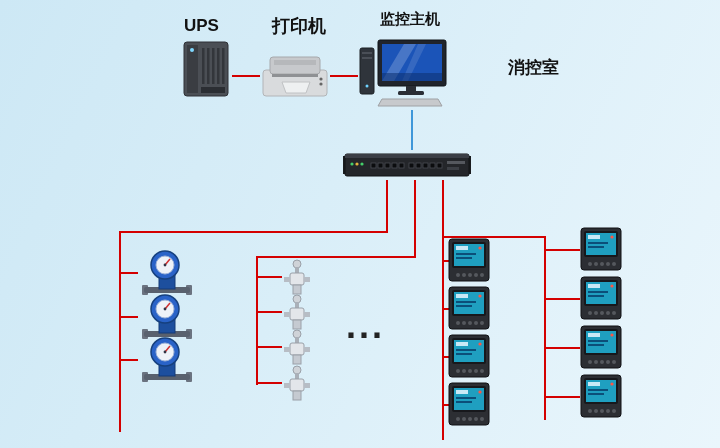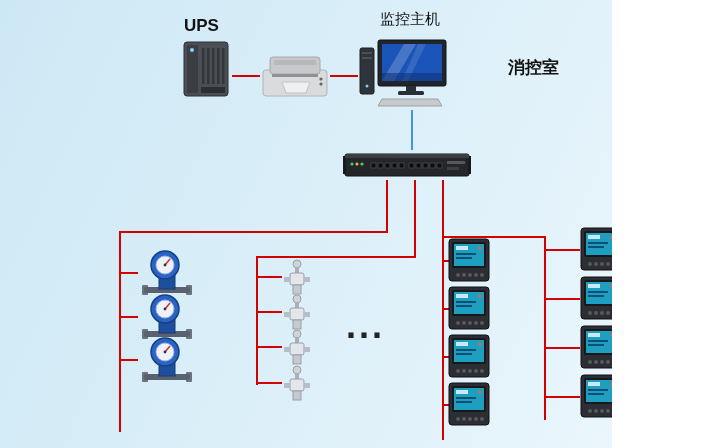--- a/index.html
+++ b/index.html
@@ -1,24 +1,24 @@
 <!DOCTYPE html>
 <html><head>
 <meta charset="utf-8">
 <style>
   html,body{margin:0;padding:0;}
   .stage{
-    position:relative;width:612px;height:448px;overflow:hidden;
+    position:relative;width:720px;height:448px;overflow:hidden;
     background:linear-gradient(115deg,#cde8f5 0%,#d9eef8 45%,#eaf6fc 100%);
     font-family:"Liberation Sans",sans-serif;
   }
   .lbl{position:absolute;color:#121212;white-space:nowrap;}
   .lbl-ups{left:184px;top:16px;font-size:17px;font-weight:600;}
   .lbl-printer{left:272px;top:14px;font-size:18px;font-weight:600;}
-  .lbl-host{left:380px;top:10px;font-size:15px;font-weight:400;}
+  .lbl-host{left:380px;top:10px;font-size:15px;font-weight:700;}
   .lbl-room{left:508px;top:56px;font-size:17px;font-weight:600;text-align:right;}
   .ellipsis{position:absolute;left:346px;top:308px;font-size:36px;font-weight:bold;color:#222;letter-spacing:3px;line-height:1;}
   .dev{position:absolute;}
   .dev svg{display:block;}
   .lines{position:absolute;left:0;top:0;pointer-events:none;}
 </style>
 </head>
 <body>
 
 <div class="stage">
@@ -46,20 +46,21 @@
       <path d="M545 299 H580"></path>
       <path d="M545 348 H580"></path>
       <path d="M545 397 H580"></path>
     </g>
     <g fill="none" stroke-width="2" stroke="#3f97d9">
       <path d="M412 110 V150"></path>
     </g>
   </svg>
 
   <div class="lbl lbl-ups">UPS</div>
+  <div class="lbl lbl-printer">打印机</div>
   <div class="lbl lbl-host">监控主机</div>
   <div class="lbl lbl-room">消控室</div>
   <div class="ellipsis">...</div>
 
   <div class="dev" style="left:182px;top:40px;">
     <svg width="48" height="58" viewBox="0 0 48 58">
       <rect x="2" y="2" width="44" height="54" rx="3" fill="#4b4f55" stroke="#2e3136"></rect>
       <rect x="5" y="5" width="11" height="48" fill="#3a3d42"></rect>
       <rect x="20" y="8" width="2.5" height="36" fill="#33363b"></rect>
       <rect x="25" y="8" width="2.5" height="36" fill="#33363b"></rect>

